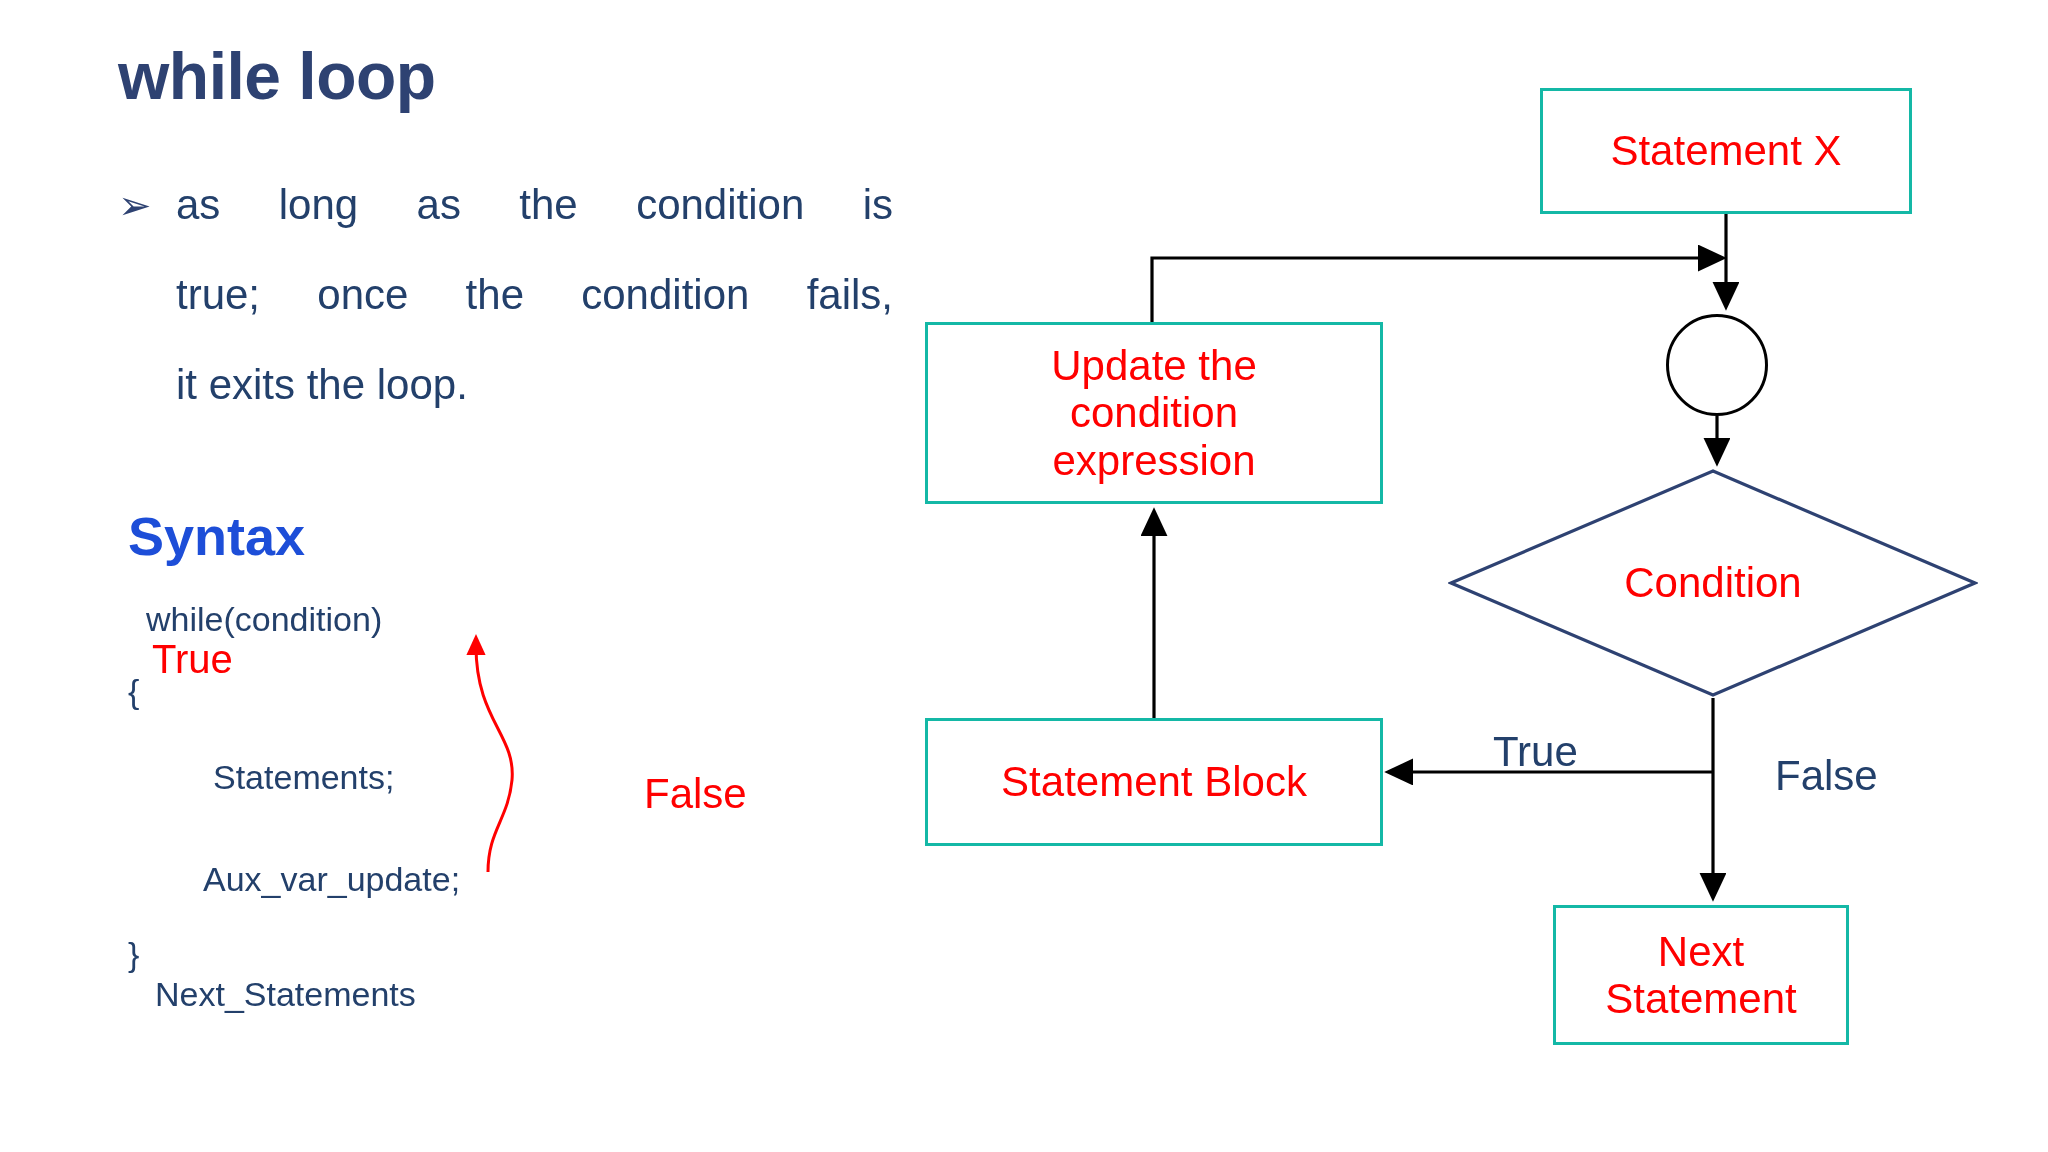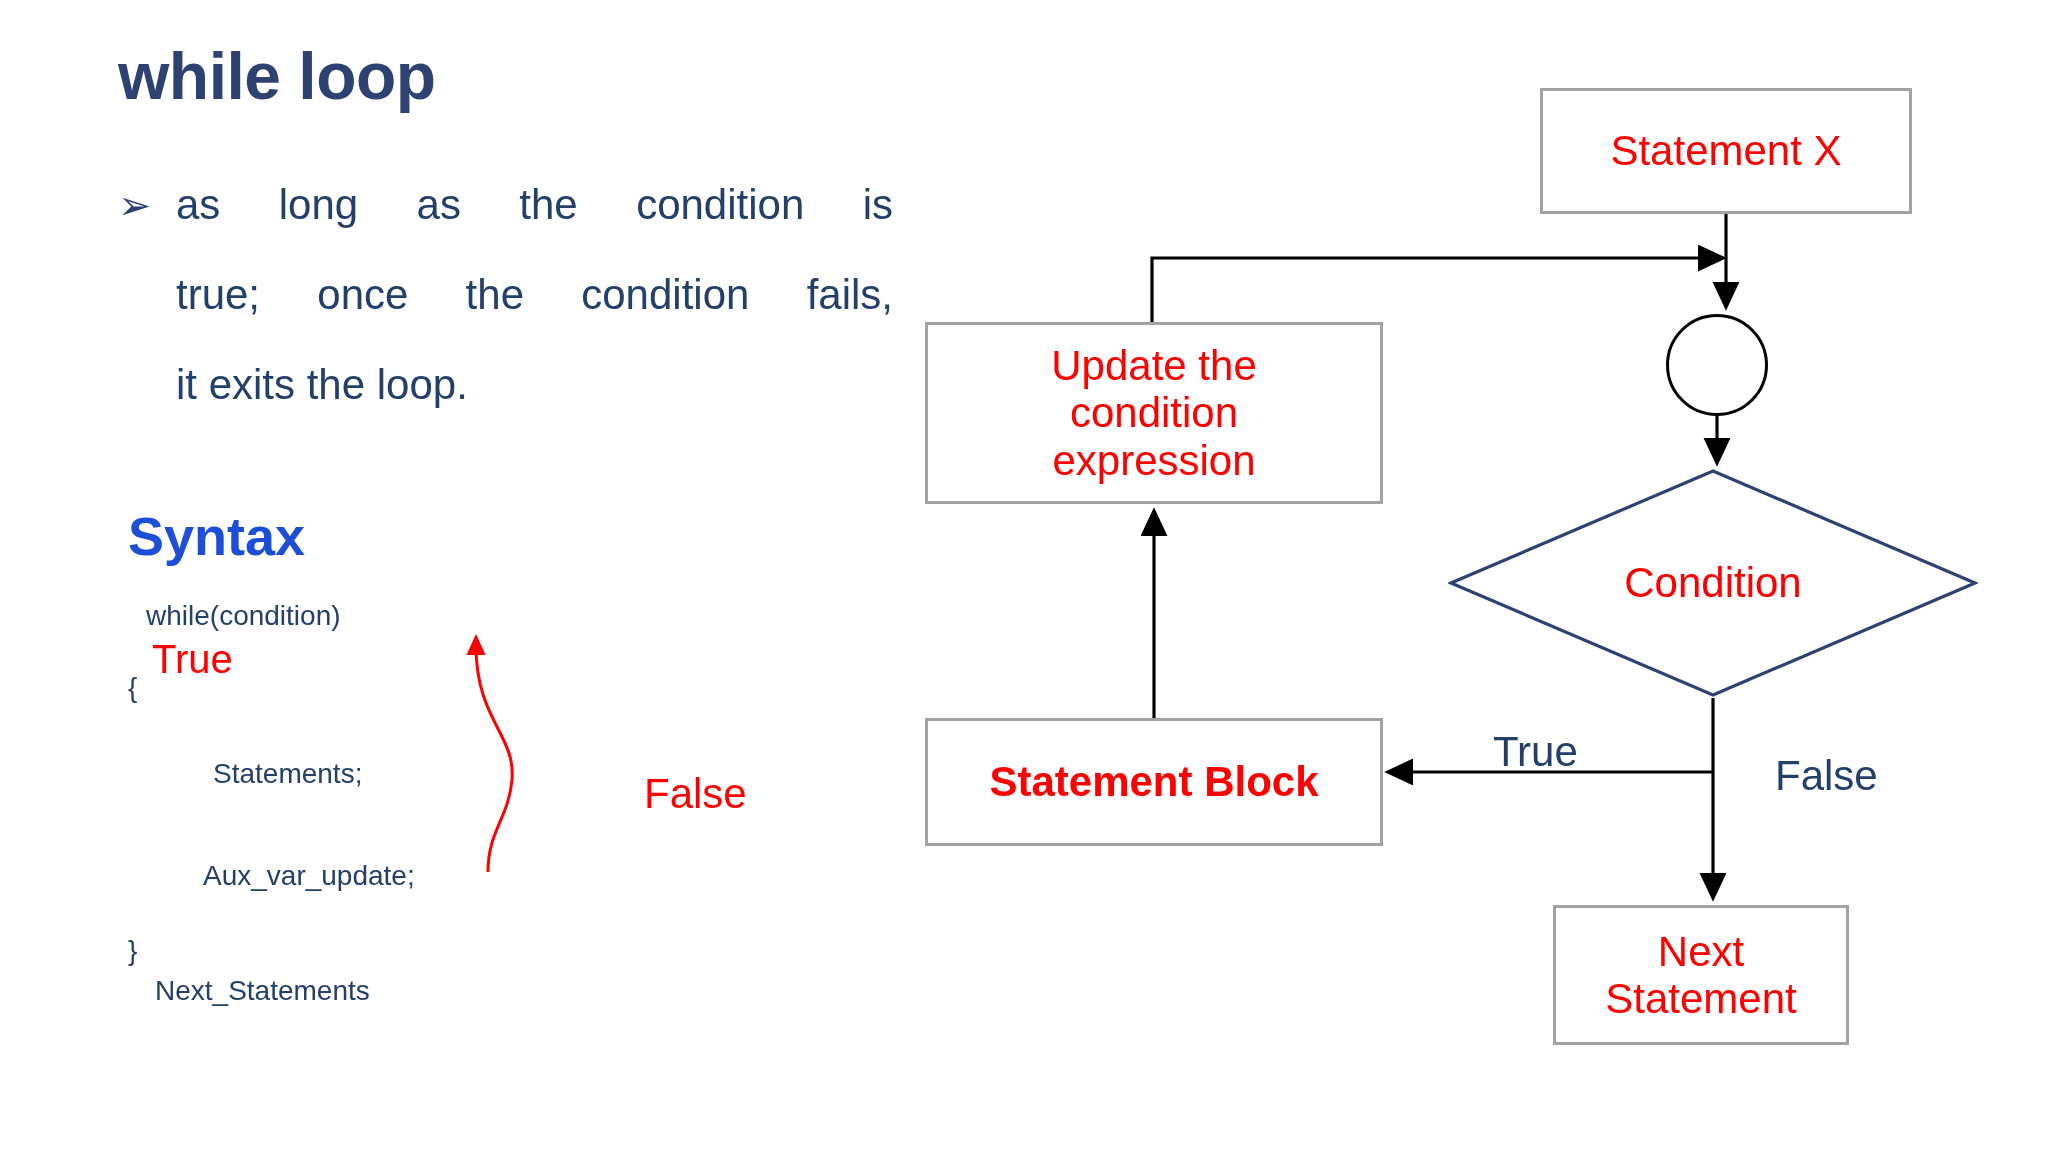--- a/index.html
+++ b/index.html
@@ -69,21 +69,21 @@
     left: 128px;
     top: 505px;
     font-size: 54px;
     font-weight: bold;
     color: #1d4ed8;
   }
 
   .code-line {
     position: absolute;
     color: #23406b;
-    font-size: 28px;
+    font-size: 34px;
     white-space: pre;
   }
   .code-while  { left: 146px; top: 600px; }
   .code-brace1 { left: 128px; top: 672px; }
   .code-stmts  { left: 213px; top: 742px; margin-top: 16px; }
   .code-aux    { left: 203px; top: 860px; }
   .code-brace2 { left: 128px; top: 935px; }
   .code-next   { left: 155px; top: 975px; }
 
   .lbl-true-left {
@@ -118,33 +118,33 @@
     top: 620px;
     width: 140px;
     height: 260px;
     pointer-events: none;
   }
 
   
   .fc-box {
     position: absolute;
     box-sizing: border-box;
-    border: 3px solid #a3a3a3;
+    border: 3px solid #14b8a6;
     background: #ffffff;
     color: #ff0000;
     font-size: 42px;
     line-height: 1.12;
     display: flex;
     align-items: center;
     justify-content: center;
     text-align: center;
   }
   #box-statement-x   { left: 1540px; top: 88px;  width: 372px; height: 126px; }
   #box-update        { left: 925px;  top: 322px; width: 458px; height: 182px; }
-  #box-statement-blk { left: 925px;  top: 718px; width: 458px; height: 128px; font-weight: bold; }
+  #box-statement-blk { left: 925px;  top: 718px; width: 458px; height: 128px; }
   #box-next-stmt     { left: 1553px; top: 905px; width: 296px; height: 140px; }
 
   .fc-diamond-wrap {
     position: absolute;
     left: 1448px;
     top: 468px;
     width: 530px;
     height: 230px;
   }
   .fc-diamond-label {

